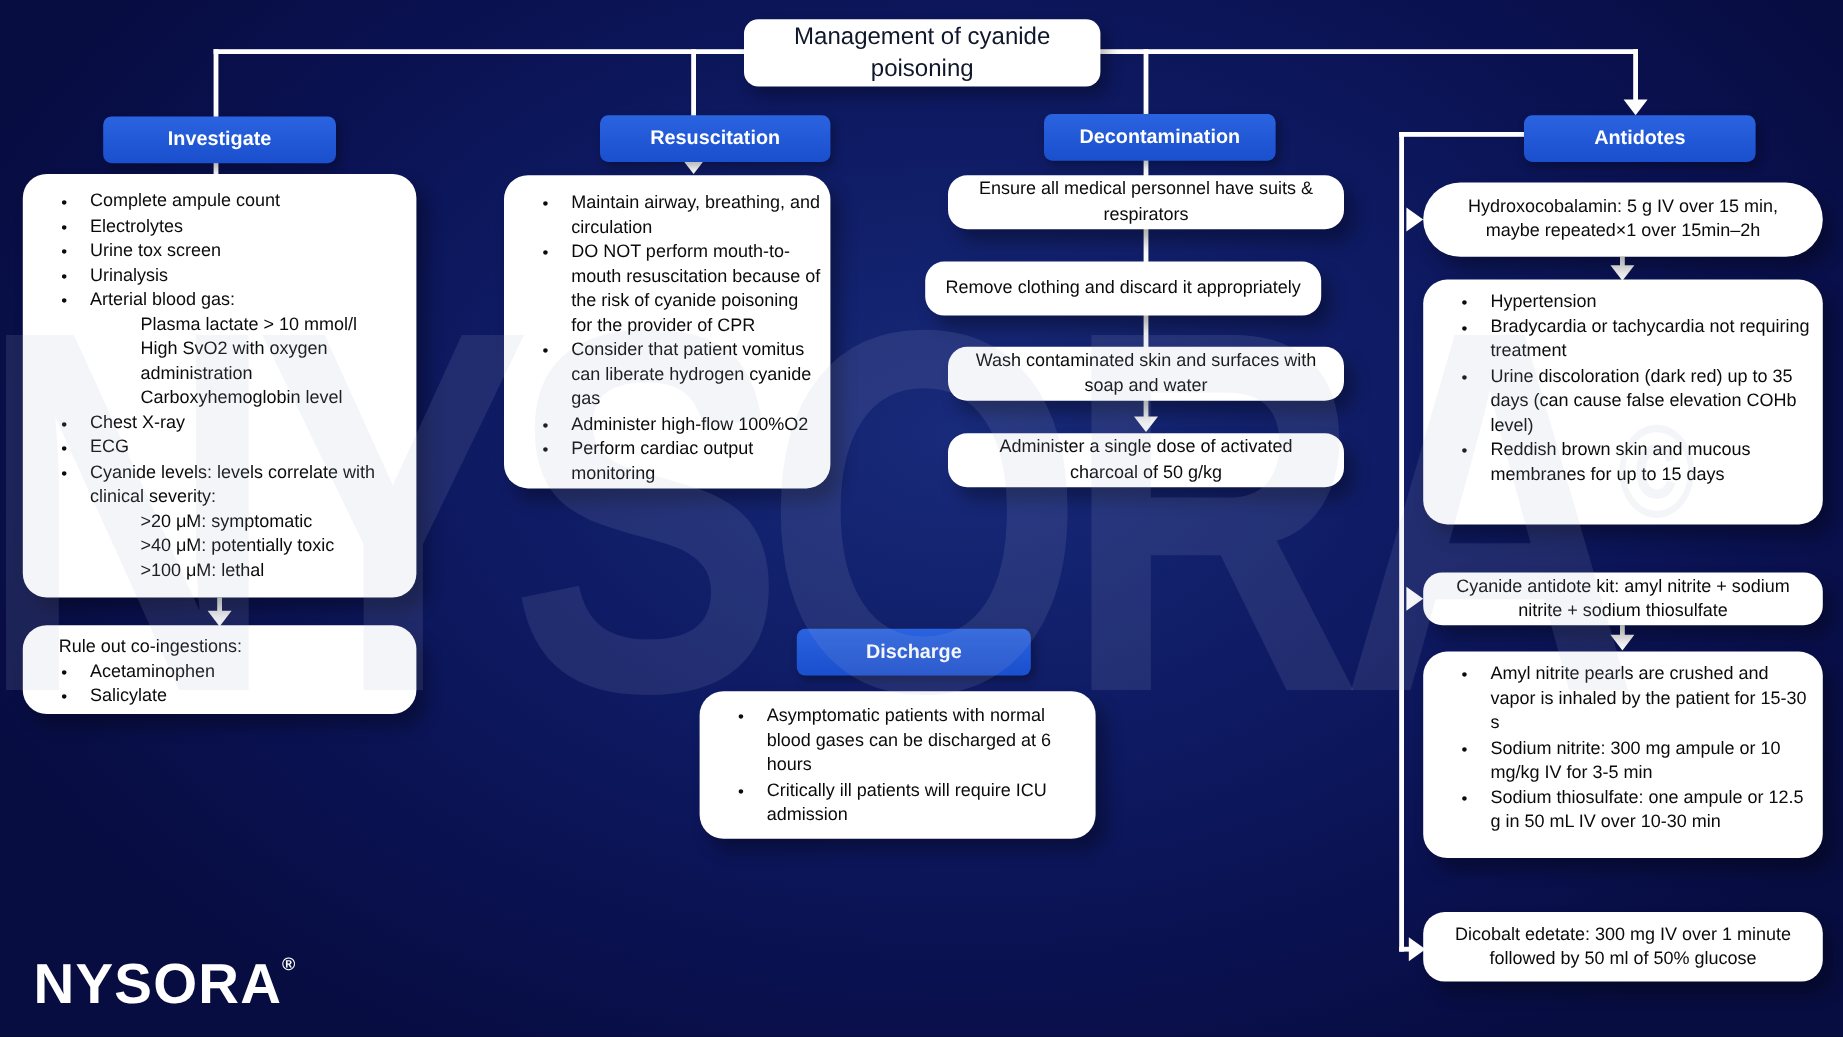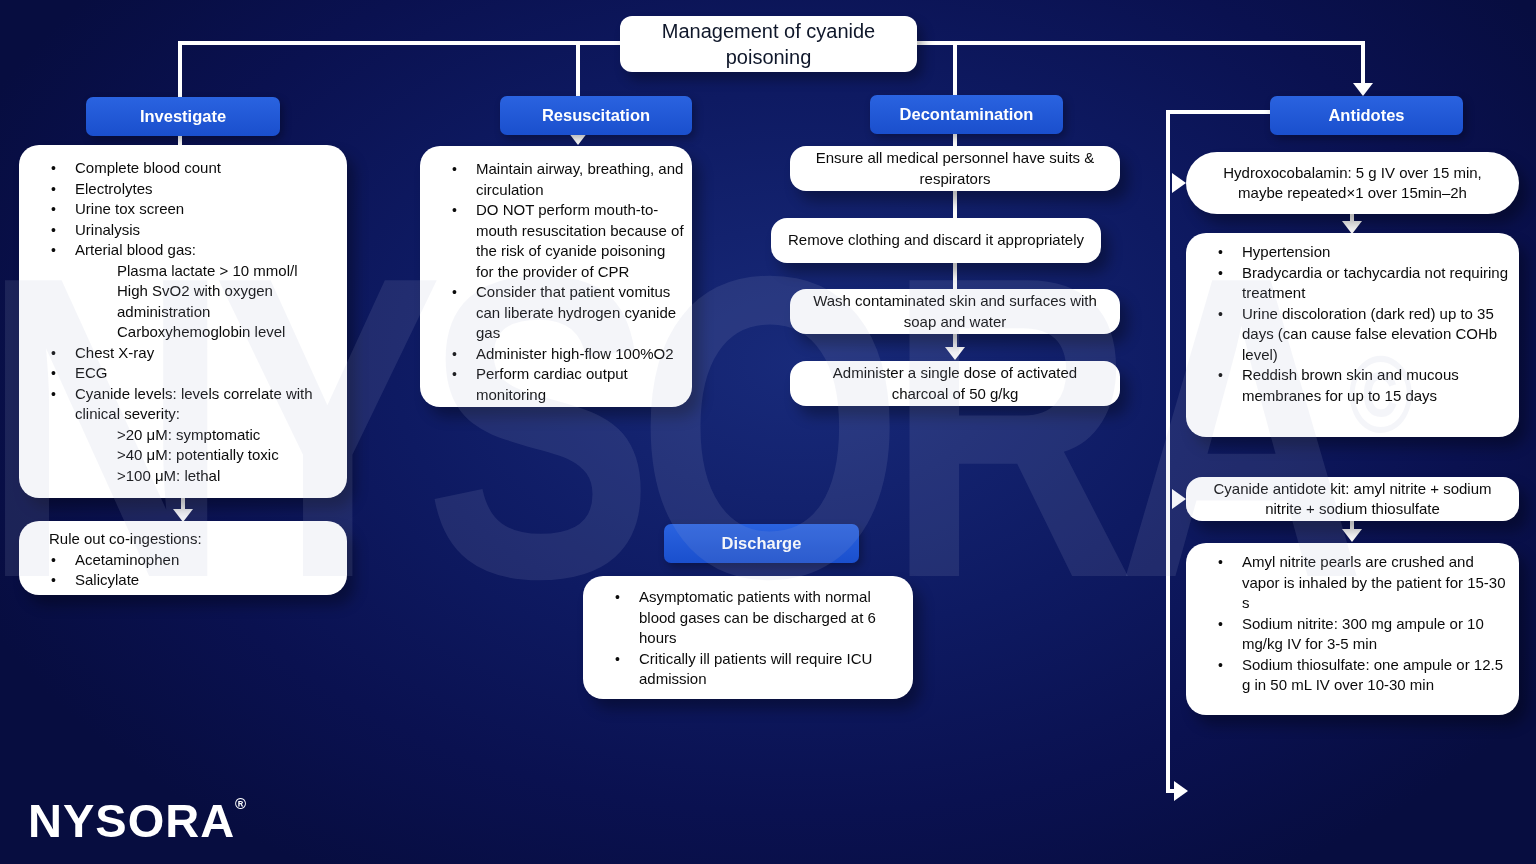--- a/index.html
+++ b/index.html
@@ -91,21 +91,21 @@
 
   <div class="title-card">Management of cyanide poisoning</div>
 
   <div class="pill" style="left:86px;top:97px;width:194px;">Investigate</div>
   <div class="pill" style="left:500px;top:96px;width:192px;">Resuscitation</div>
   <div class="pill" style="left:870px;top:95px;width:193px;">Decontamination</div>
   <div class="pill" style="left:1270px;top:96px;width:193px;">Antidotes</div>
   <div class="pill" style="left:664px;top:524px;width:195px;">Discharge</div>
 
   <div class="card" style="left:19px;top:145px;width:328px;height:353px;padding-top:13px;">
-    <div class="li b">Complete blood count</div>
+    <div class="li b">Complete ampule count</div>
     <div class="li b">Electrolytes</div>
     <div class="li b">Urine tox screen</div>
     <div class="li b">Urinalysis</div>
     <div class="li b">Arterial blood gas:</div>
     <div class="li s">Plasma lactate &gt; 10 mmol/l</div>
     <div class="li s">High SvO2 with oxygen administration</div>
     <div class="li s">Carboxyhemoglobin level</div>
     <div class="li b">Chest X-ray</div>
     <div class="li b">ECG</div>
     <div class="li b">Cyanide levels: levels correlate with clinical severity:</div>
@@ -148,18 +148,19 @@
   </div>
 
   <div class="card center" style="left:1186px;top:477px;width:333px;height:44px;border-radius:16px;">Cyanide antidote kit: amyl nitrite + sodium nitrite + sodium thiosulfate</div>
 
   <div class="card" style="left:1186px;top:543px;width:333px;height:172px;padding-top:9px;">
     <div class="li b">Amyl nitrite pearls are crushed and vapor is inhaled by the patient for 15-30 s</div>
     <div class="li b">Sodium nitrite: 300 mg ampule or 10 mg/kg IV for 3-5 min</div>
     <div class="li b">Sodium thiosulfate: one ampule or 12.5 g in 50 mL IV over 10-30 min</div>
   </div>
 
+  <div class="card center" style="left:1186px;top:760px;width:333px;height:58px;border-radius:18px;">Dicobalt edetate: 300 mg IV over 1 minute followed by 50 ml of 50% glucose</div>
 
   <div class="watermark"><span>NYSORA</span><sup>©</sup></div>
 
   <div class="logo"><span>NYSORA</span><sup>®</sup></div>
 
 </div>
 
 </body></html>

